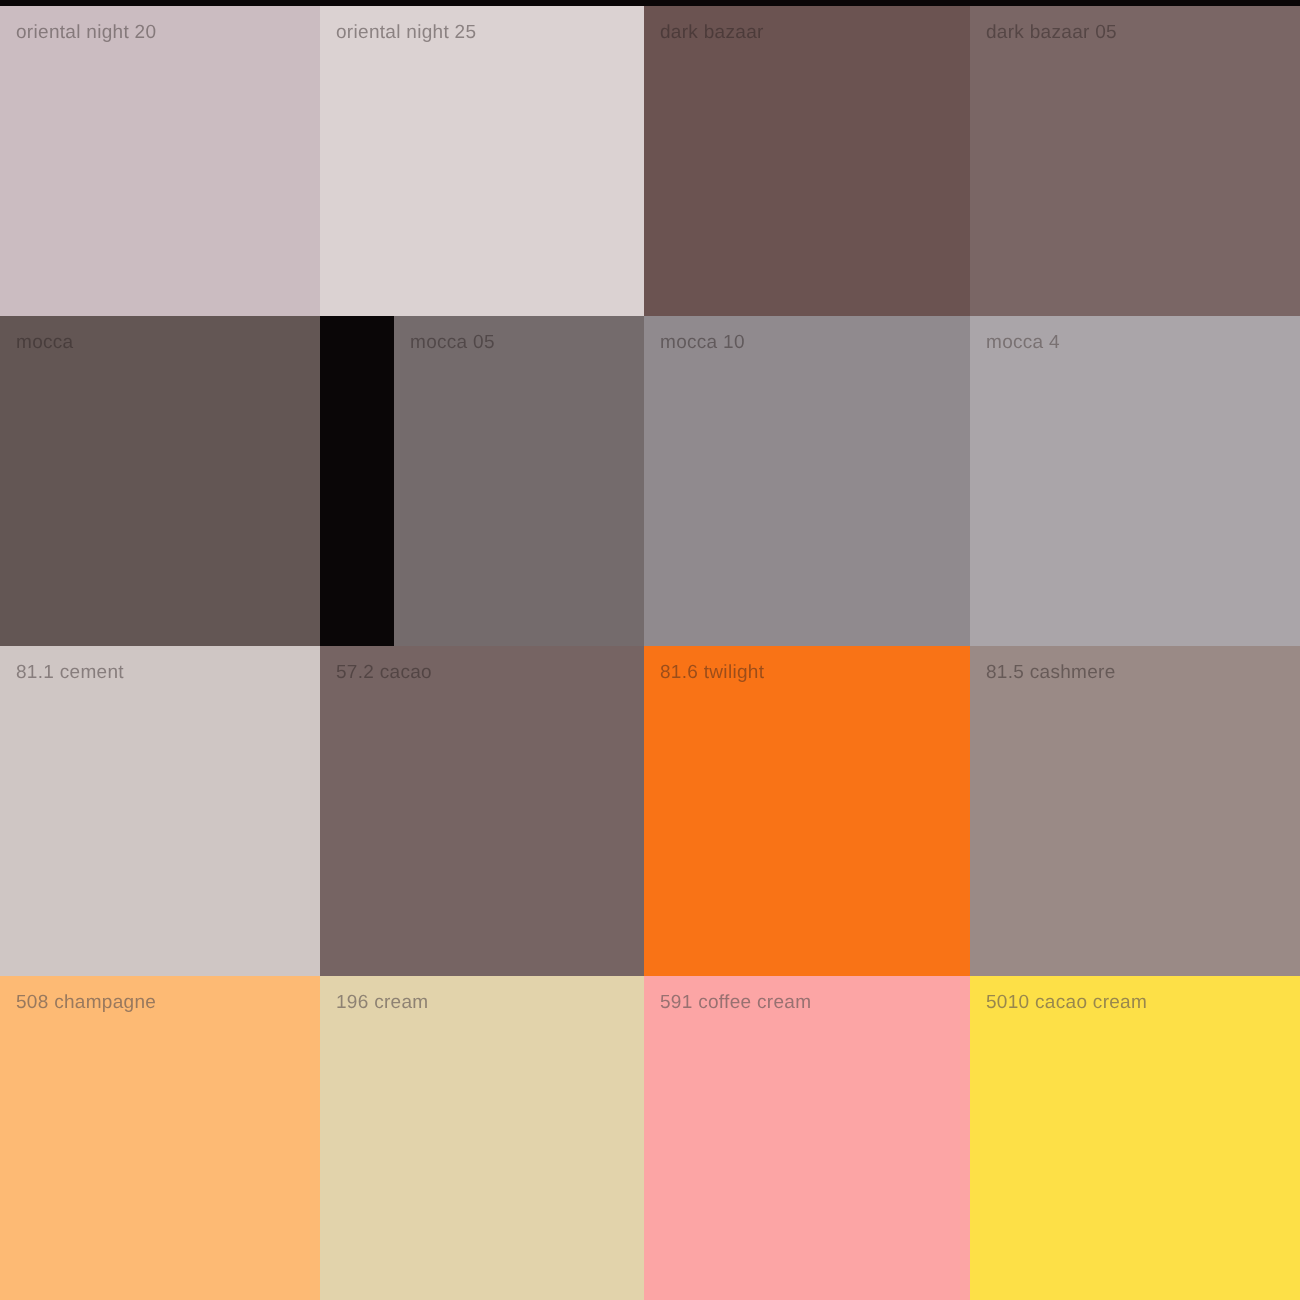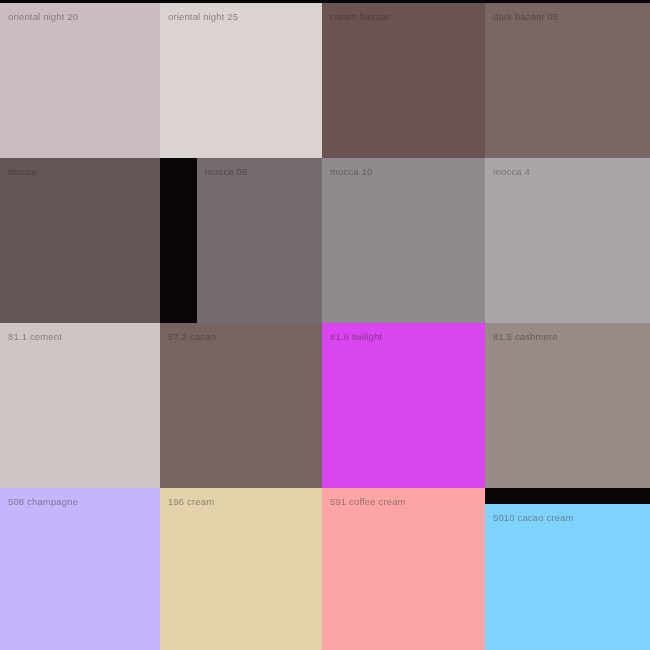--- a/index.html
+++ b/index.html
@@ -73,21 +73,21 @@
 
   <div class="swatch-grid">
 
     <div class="swatch" style="background: rgb(203, 188, 193);">
       <span class="swatch-label">oriental night 20</span>
     </div>
     <div class="swatch" style="background: rgb(219, 210, 210);">
       <span class="swatch-label">oriental night 25</span>
     </div>
     <div class="swatch dark" style="background: rgb(107, 83, 81);">
-      <span class="swatch-label">cream bazaar</span>
+      <span class="swatch-label">dark bazaar</span>
     </div>
     <div class="swatch dark" style="background: rgb(122, 102, 101);">
       <span class="swatch-label">dark bazaar 05</span>
     </div>
 
     <div class="swatch dark" style="background: rgb(99, 86, 84);">
       <span class="swatch-label">mocca</span>
     </div>
     <div class="swatch dark" style="background: rgb(116, 107, 108); margin-left: 37px;">
       <span class="swatch-label">mocca 05</span>
@@ -98,34 +98,34 @@
     <div class="swatch" style="background: rgb(170, 165, 169);">
       <span class="swatch-label">mocca 4</span>
     </div>
 
     <div class="swatch" style="background: rgb(207, 198, 196);">
       <span class="swatch-label">81.1 cement</span>
     </div>
     <div class="swatch dark" style="background: rgb(118, 100, 99);">
       <span class="swatch-label">57.2 cacao</span>
     </div>
-    <div class="swatch dark" style="background: #d946ef;">
+    <div class="swatch dark" style="background: #f97316;">
       <span class="swatch-label">81.6 twilight</span>
     </div>
     <div class="swatch dark" style="background: rgb(154, 138, 134);">
       <span class="swatch-label">81.5 cashmere</span>
     </div>
 
-    <div class="swatch" style="background: #c4b5fd;">
+    <div class="swatch" style="background: #fdba74;">
       <span class="swatch-label">508 champagne</span>
     </div>
     <div class="swatch" style="background: rgb(226, 211, 171);">
       <span class="swatch-label">196 cream</span>
     </div>
     <div class="swatch" style="background: #fca5a5;">
       <span class="swatch-label">591 coffee cream</span>
     </div>
-    <div class="swatch" style="background: #7dd3fc; margin-top: 16px;">
+    <div class="swatch" style="background: #fde047;">
       <span class="swatch-label">5010 cacao cream</span>
     </div>
 
   </div>
 </div>
 
 </body></html>

